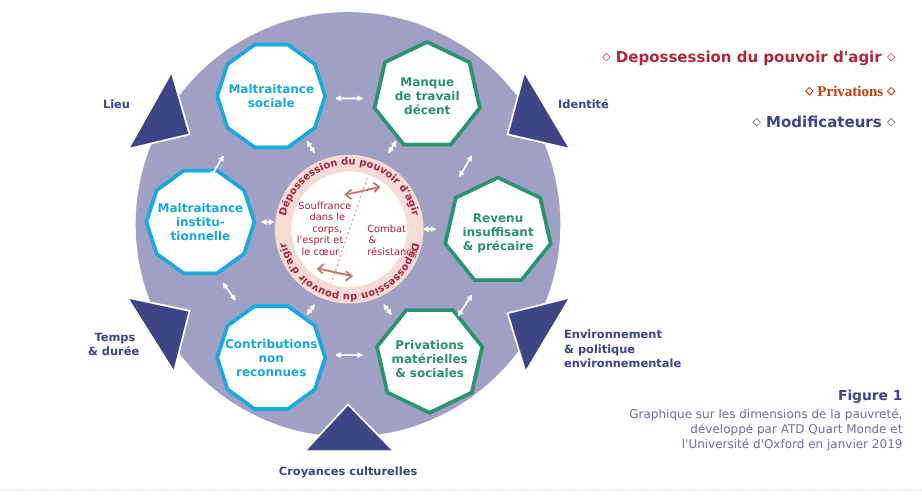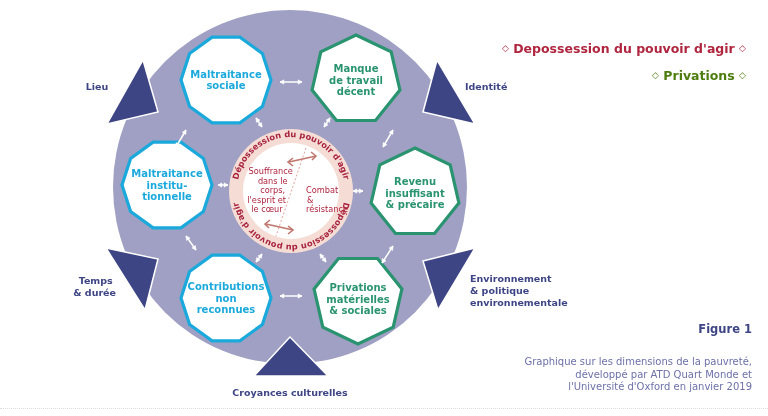--- a/index.html
+++ b/index.html
@@ -6,21 +6,21 @@
   body { width: 768px; height: 416px; position: relative; overflow: hidden; font-family: "DejaVu Sans", sans-serif; }
   #diagram { position: absolute; left: 0; top: 0; width: 768px; height: 416px; }
   .oct-label { font-family: "DejaVu Sans", sans-serif; font-weight: bold; font-size: 10px; text-anchor: middle; }
   .mod-label { font-family: "DejaVu Sans", sans-serif; font-weight: bold; font-size: 9.5px; fill: #3e4585; }
   .core-text { font-family: "DejaVu Sans", sans-serif; font-size: 8.2px; fill: #b0253f; }
   .ring-text { font-family: "DejaVu Sans", sans-serif; font-size: 8.3px; fill: #a8243e; font-weight: bold; }
   .legend { position: absolute; right: 22px; top: 38px; text-align: right; margin-left: 24px; }
   .legend-item { font-family: "DejaVu Sans", sans-serif; font-weight: bold; font-size: 12.5px; height: 27px; line-height: 20px; white-space: nowrap; }
   .legend-item .dia { font-size: 9px; vertical-align: 2px; }
   .caption { position: absolute; right: 16px; top: 322px; text-align: right; color: #6c71a8; font-family: "DejaVu Sans", sans-serif; }
-  .caption-title { font-weight: bold; font-size: 11.5px; color: #3e4585; margin-bottom: 20px; }
+  .caption-title { font-weight: bold; font-size: 11.5px; color: #3e4585; margin-bottom: 4px; }
   .caption-text { font-size: 10px; line-height: 12.6px; width: 230px; }
   .bottom-rule { position: absolute; left: 0; right: 0; top: 408px; border-top: 1px dotted #dddddd; }
 </style>
 </head>
 <body>
 
 <svg id="diagram" width="768" height="416" viewBox="0 0 768 416" xmlns="http://www.w3.org/2000/svg">
   <defs>
     <path id="ring-path-top" d="M 237 191 A 54 54 0 0 1 345 191"></path>
     <path id="ring-path-bottom" d="M 234 195 A 57 57 0 0 0 348 195"></path>
@@ -175,23 +175,28 @@
     </text>
   </g>
 </svg>
 
 <div class="legend">
   <div class="legend-item" style="color:#b0253f;">
     <span class="dia">◇</span>
     <span>Depossession du pouvoir d'agir</span>
     <span class="dia">◇</span>
   </div>
-  <div class="legend-item" style="color:#4d7c0f;">
+  <div class="legend-item" style="color:#c2410c;font-family:Liberation Serif, serif;">
     <span class="dia">◇</span>
     <span>Privations</span>
+    <span class="dia">◇</span>
+  </div>
+  <div class="legend-item" style="color:#3e4585;">
+    <span class="dia">◇</span>
+    <span>Modificateurs</span>
     <span class="dia">◇</span>
   </div>
 </div>
 
 <div class="caption">
   <div class="caption-title">Figure 1</div>
   <div class="caption-text">Graphique sur les dimensions de la pauvreté, développé par ATD Quart Monde et l'Université d'Oxford en janvier 2019</div>
 </div>
 
 <div class="bottom-rule"></div>

